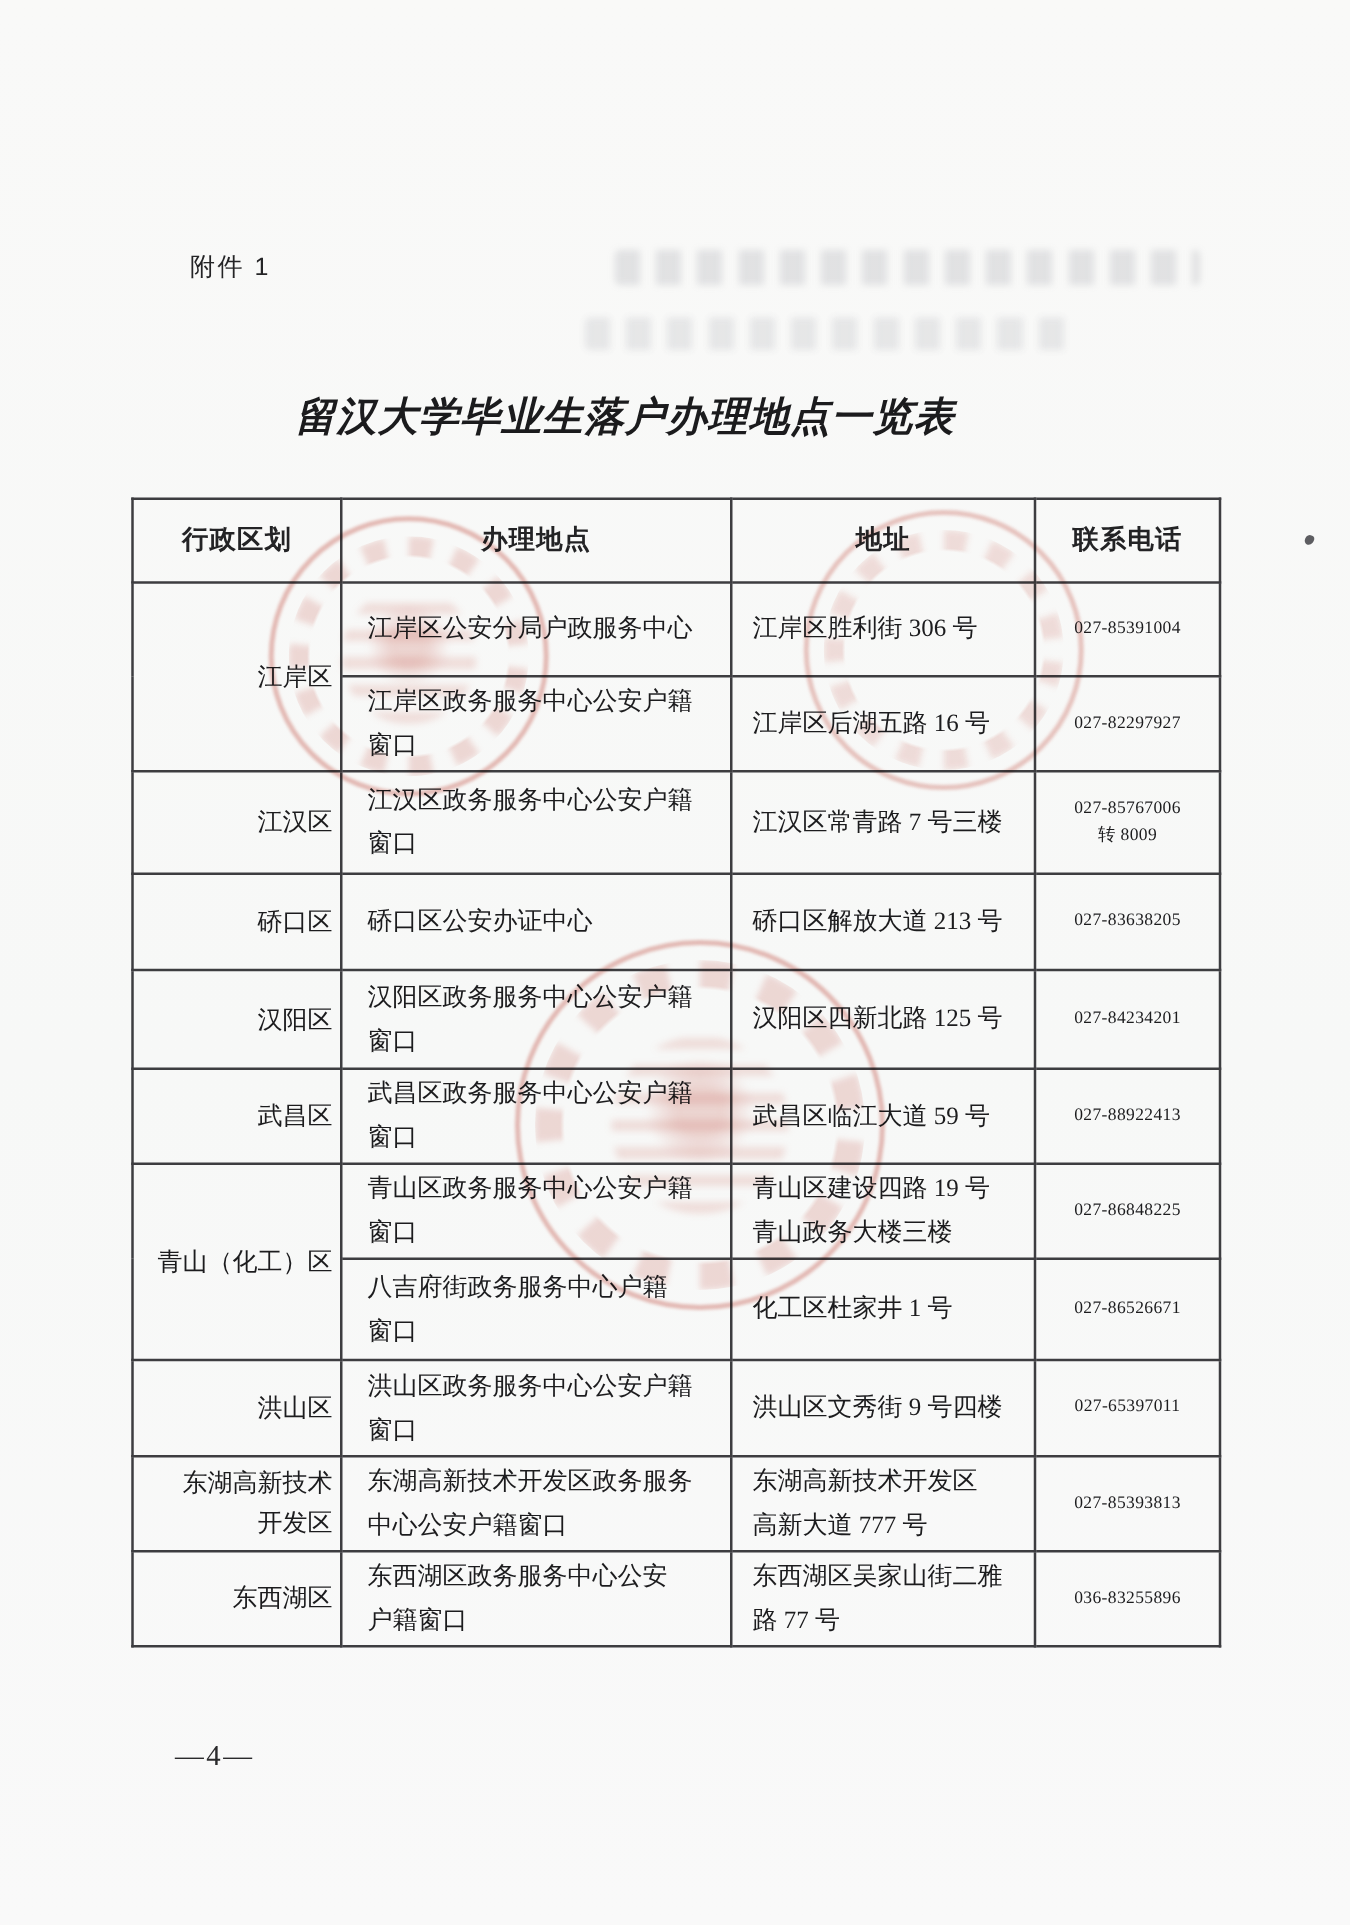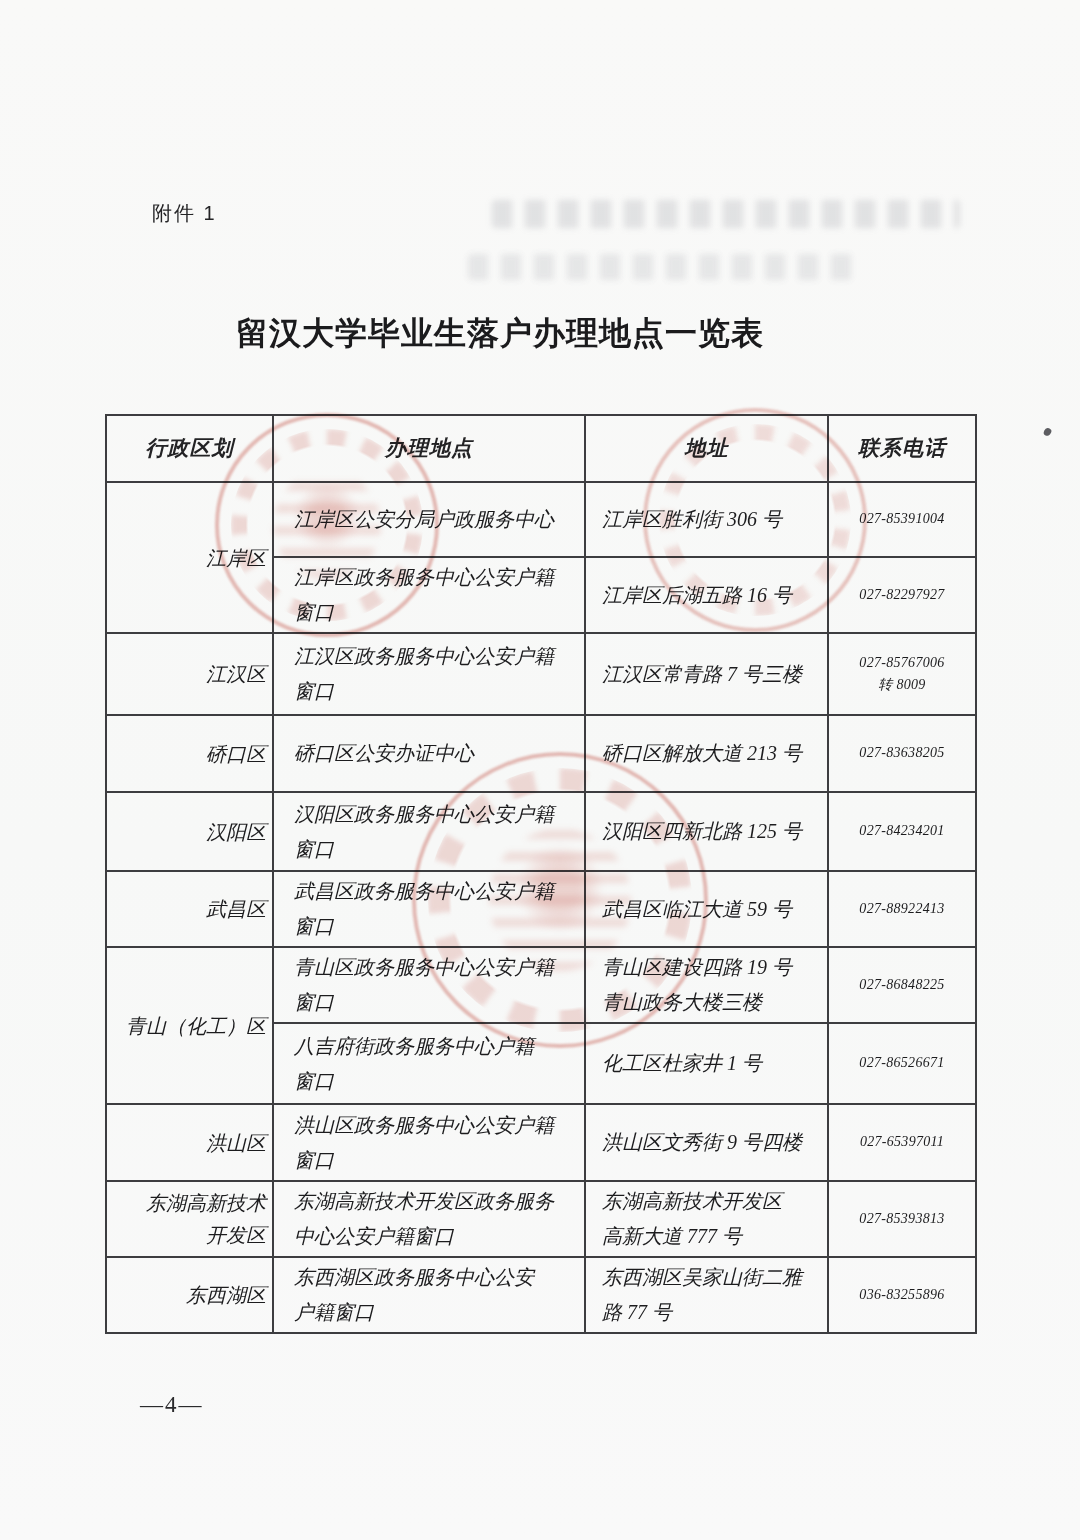--- a/index.html
+++ b/index.html
@@ -19,27 +19,27 @@
     position:absolute;left:138px;top:200px;
     font-family:"Liberation Sans", sans-serif;
     font-size:20px;font-weight:400;letter-spacing:2px;color:#242426;margin-left:14px;
   }
   .doc-title{
     position:absolute;left:0;top:312px;width:972px;
     text-align:center;padding-left:28px;box-sizing:border-box;
     font-size:32px;font-weight:700;letter-spacing:1px;color:#1b1b1d;
     font-family:"Liberation Serif", serif;
     margin:0;
+    font-style:italic;
   }
   
   table.loc-table{
-    position:absolute;left:105px;top:414px;width:870px;
+    position:absolute;left:105px;top:398px;width:870px;
     border-collapse:collapse;table-layout:fixed;
     background:transparent;
-    font-style:italic;
   }
   .loc-table th,.loc-table td{
     border:2px solid #3d3d40;
     vertical-align:middle;
     font-size:20px;color:#1c1c1e;
     line-height:1.75;
     white-space:pre-line;
     padding:2px 6px;
     box-sizing:border-box;
   }

